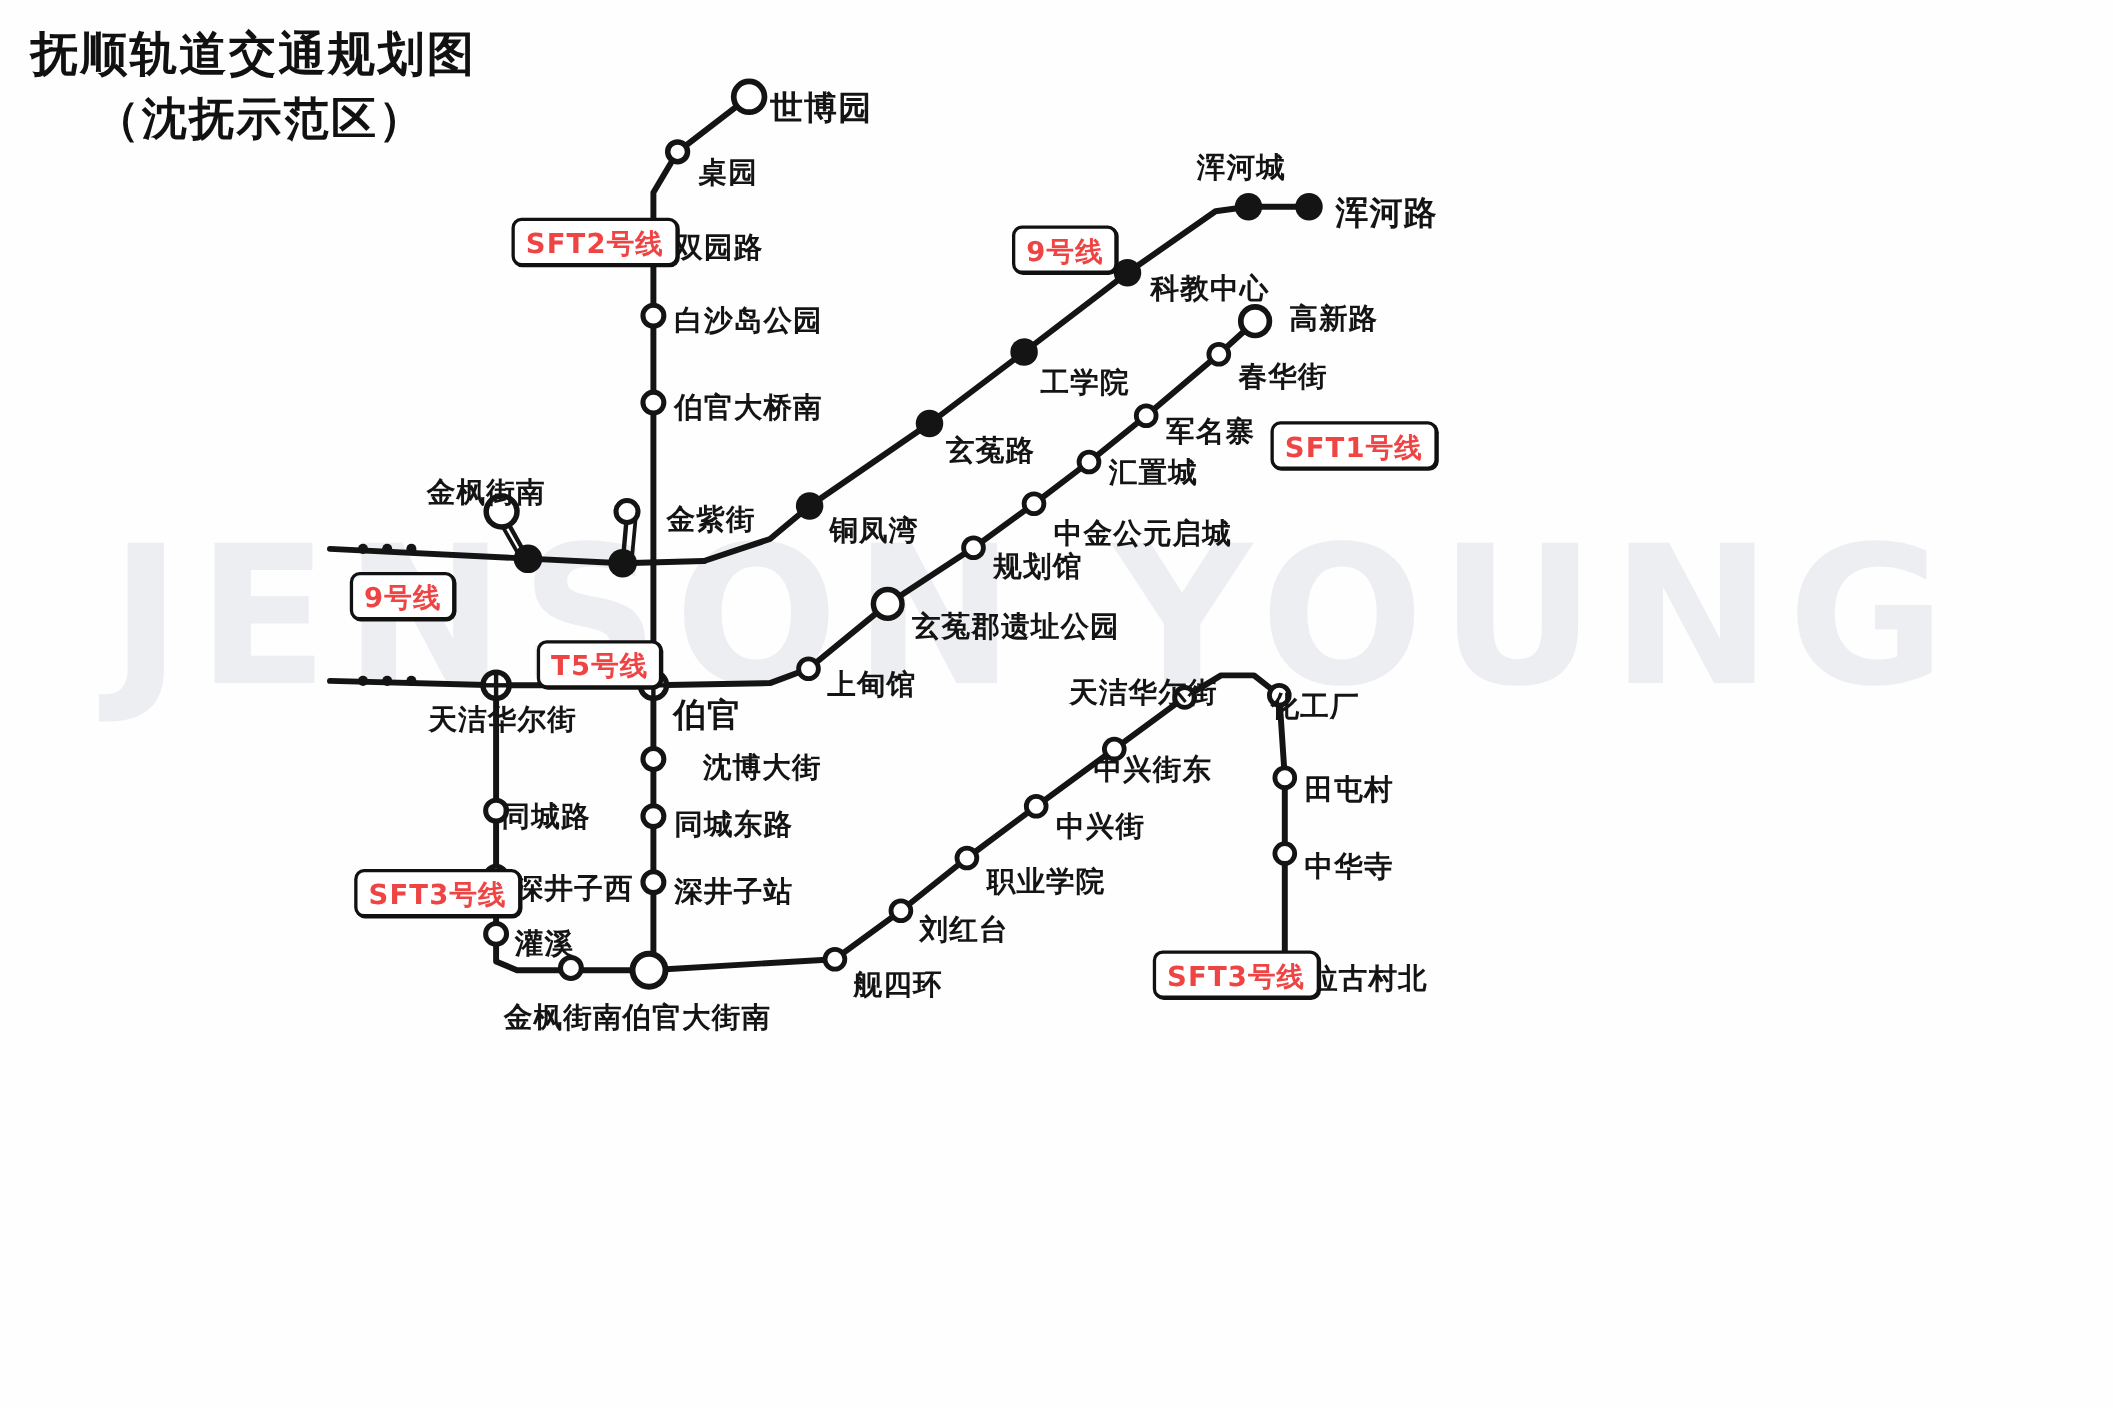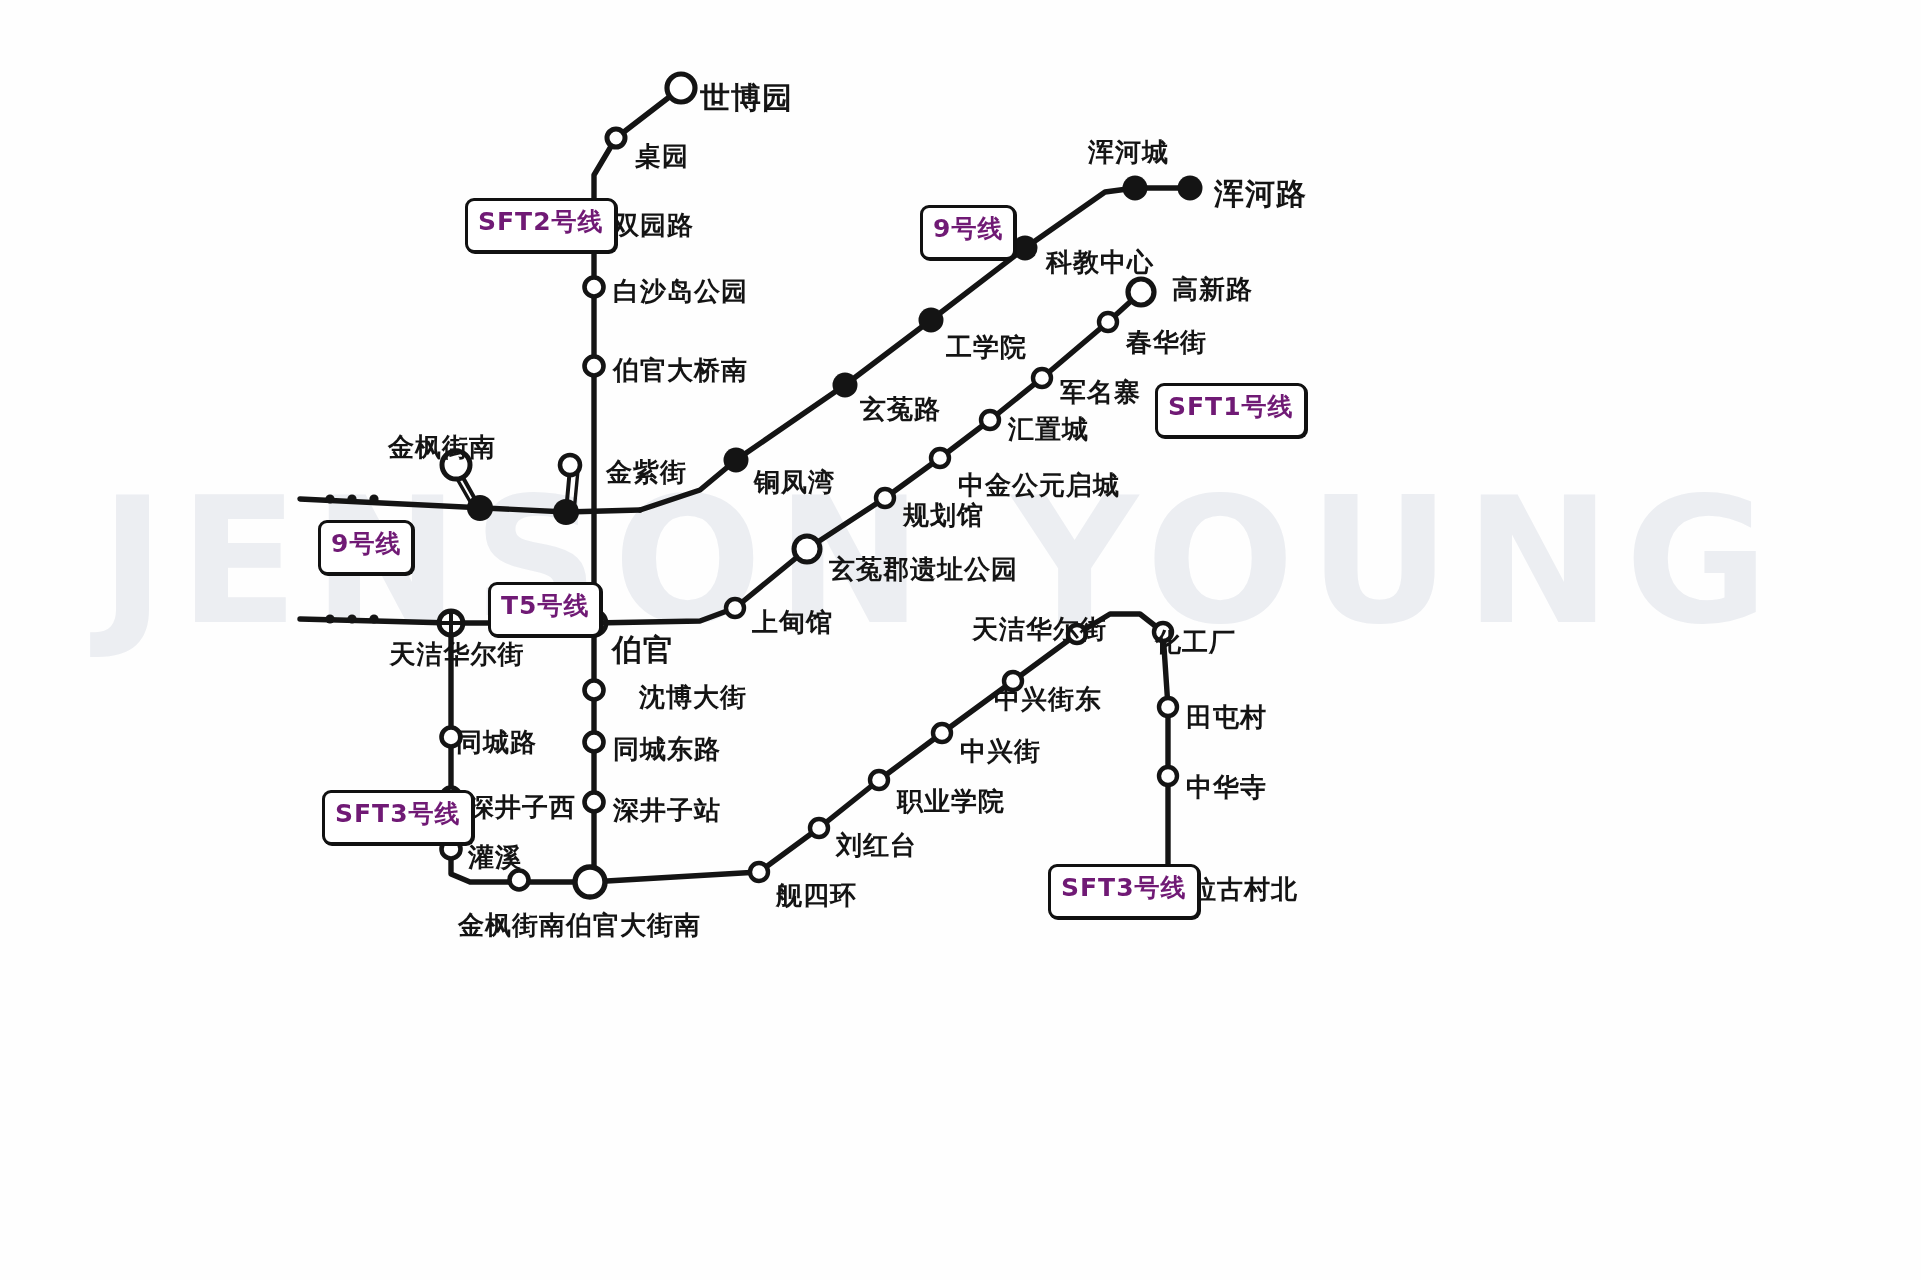--- a/index.html
+++ b/index.html
@@ -53,38 +53,40 @@
     letter-spacing:1px;
     font-family:Liberation Sans, sans-serif;
   }
   .lbl.big{font-size:30px;}
   .lbl.two{line-height:1.12;}
   
   .badge{
     position:absolute;z-index:6;
     border:3px solid #111;
     border-radius:9px;
-    padding:4px 10px 12px 10px;
+    padding:4px 10px 1px 10px;
     background:#fff;
     font-size:25px;
     font-weight:bold;
     letter-spacing:1px;
-    color:#701a75;
+    color:#ef4444;
     white-space:nowrap;
     box-shadow:1px 1px 0 #111;
   }
 </style>
 </head>
 <body>
 
 <div id="stage">
 
   <div id="watermark">JENSON YOUNG</div>
 
   <div id="title-block">
+    <div id="title-main">抚顺轨道交通规划图</div>
+    <div id="title-sub">（沈抚示范区）</div>
   </div>
 
   <svg id="net" width="1921" height="1280">
     <g fill="none" stroke="#141414" stroke-width="5.4" stroke-linecap="round" stroke-linejoin="round">
 
       <path d="M681,88 L616,138 L594,175 L594,468 L594,882"></path>
 
       <path d="M300,499 L566,512 L640,510"></path>
       <path d="M640,510 L700,490 L736,460 L845,385 L931,320 L1025,248 L1105,192 L1135,188 L1190,188"></path>
 

